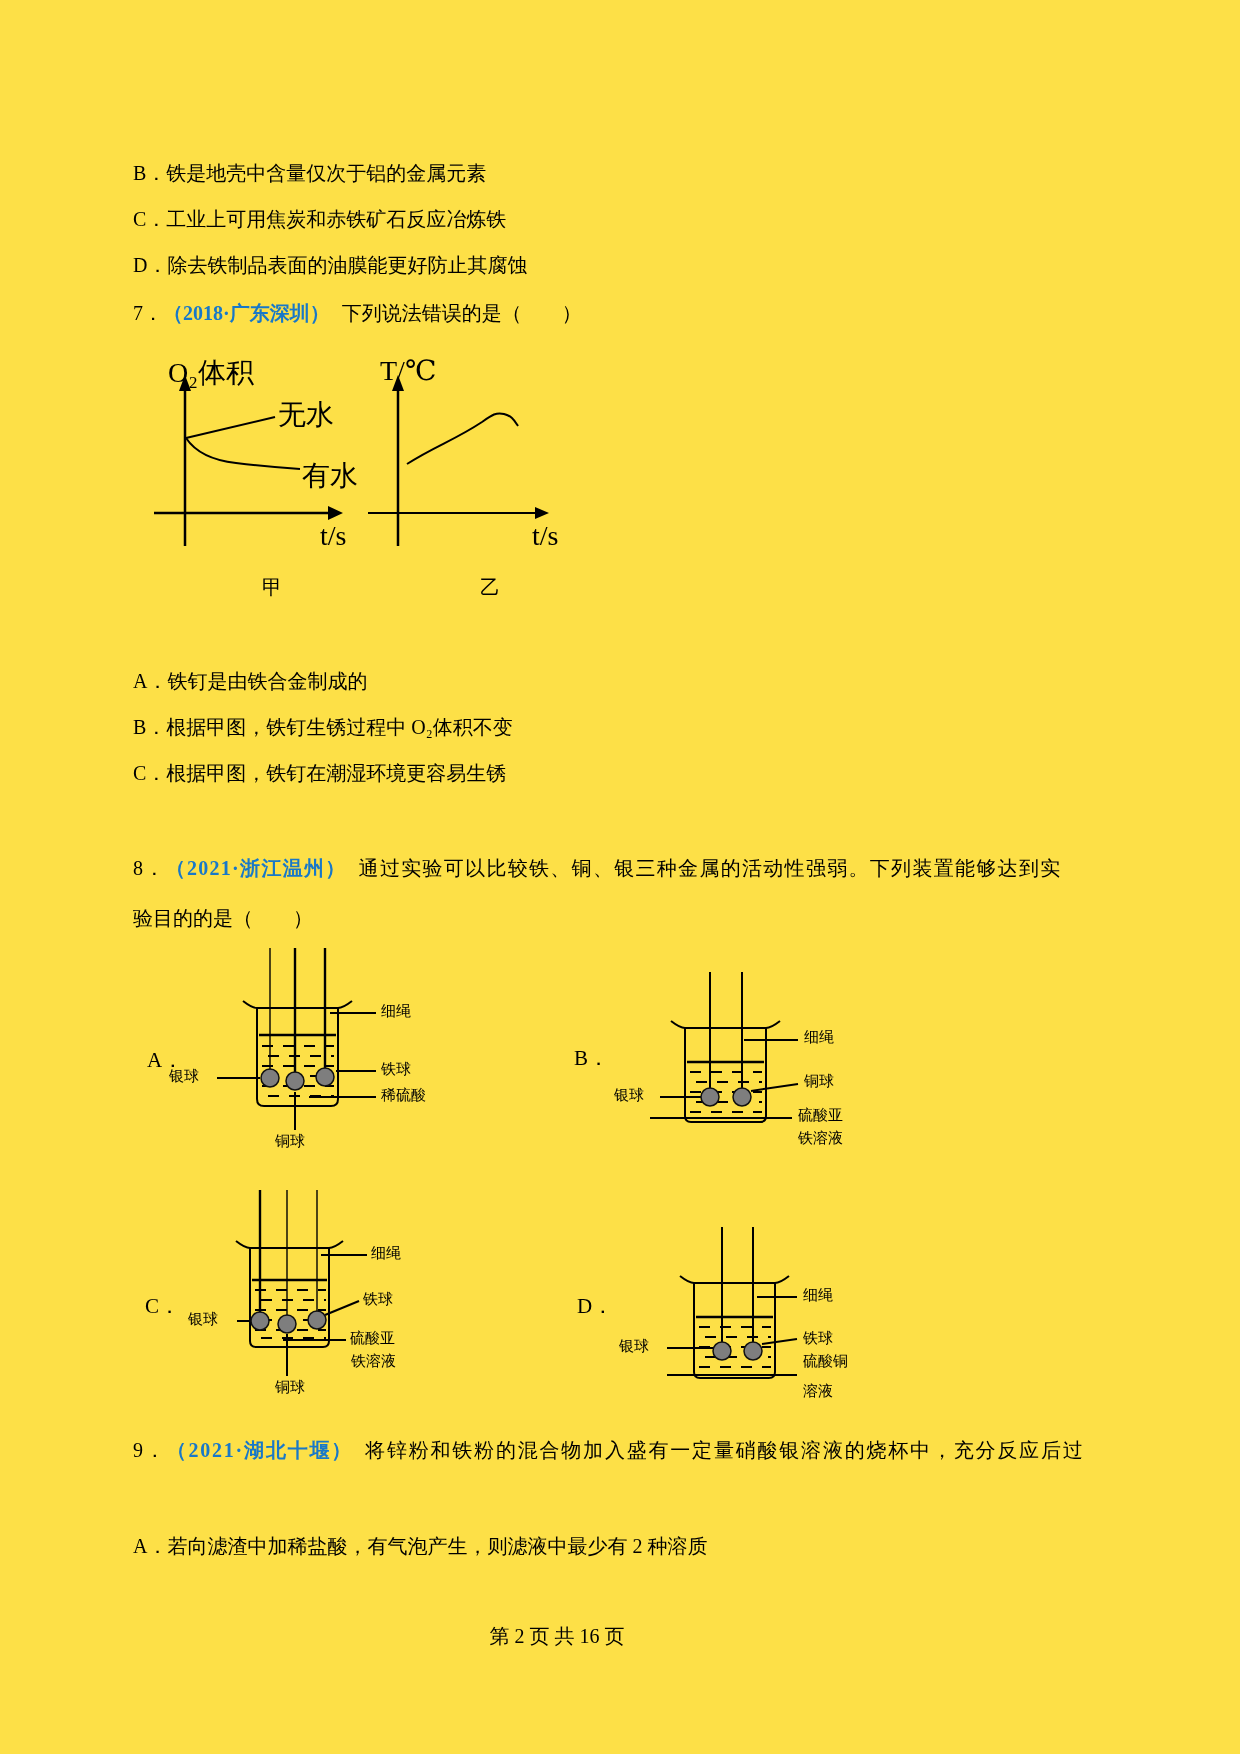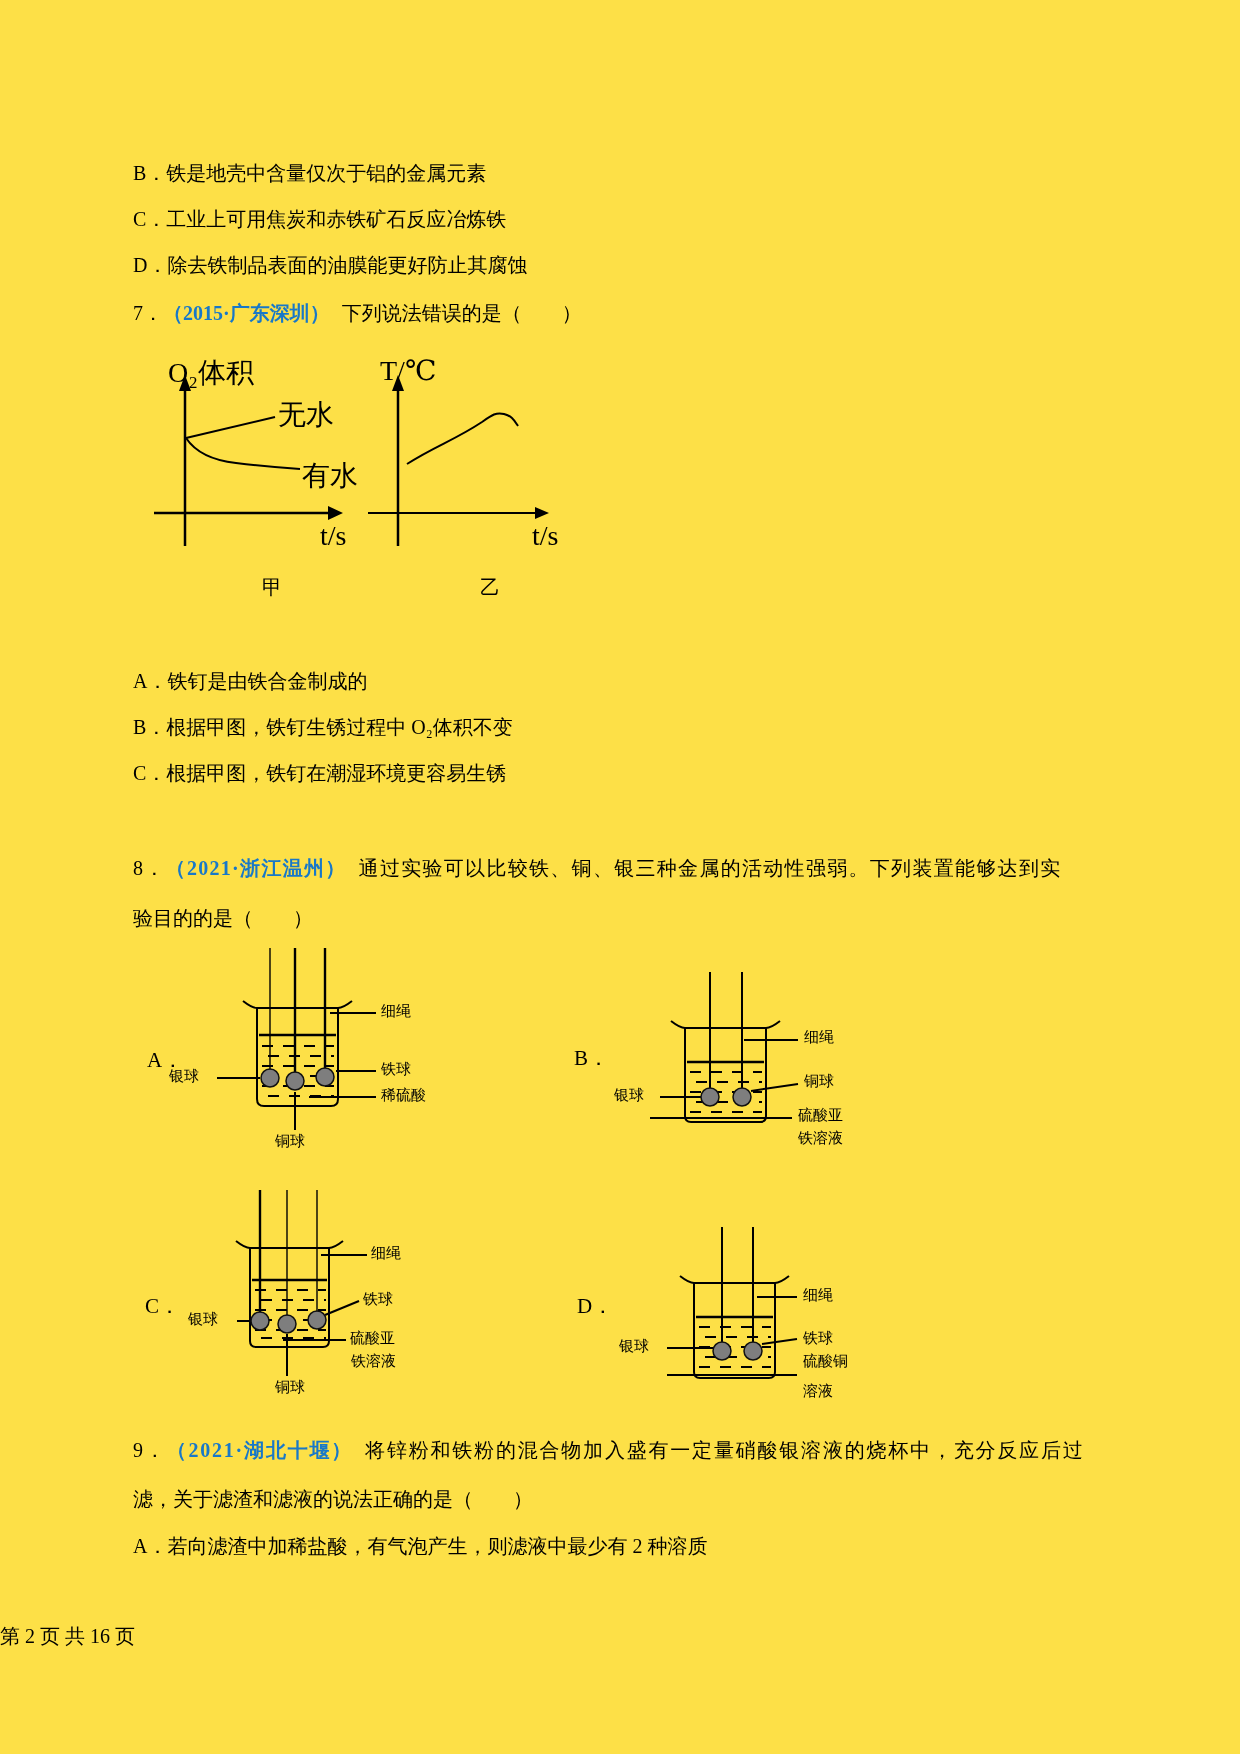--- a/index.html
+++ b/index.html
@@ -9,33 +9,33 @@
   .tag{color:#1878c8;font-weight:700;}
   .seg-gap{margin-left:12px;}
   .js1{letter-spacing:1.3px;}
   .js2{letter-spacing:1.8px;}
   .graphs{position:absolute;left:140px;top:350px;width:460px;height:272px;}
   .glabel{position:absolute;font-size:28px;white-space:pre;}
   .gcap{position:absolute;font-size:20px;}
   .diagram{position:absolute;}
   .dlabel{position:absolute;font-size:15px;white-space:pre;}
   .dletter{position:absolute;font-size:21px;white-space:pre;}
-  .footer{position:absolute;left:0;top:1623px;width:1114px;text-align:left;font-size:20px;}
+  .footer{position:absolute;left:0;top:1623px;width:1114px;text-align:center;font-size:20px;}
   svg{position:absolute;left:0;top:0;}
 </style>
 </head>
 <body>
 
 <div class="page">
 
   <div class="line" style="top:160px">B．铁是地壳中含量仅次于铝的金属元素</div>
   <div class="line" style="top:206px">C．工业上可用焦炭和赤铁矿石反应冶炼铁</div>
   <div class="line" style="top:252px">D．除去铁制品表面的油膜能更好防止其腐蚀</div>
 
-  <div class="line" style="top:300px"><span>7．</span><span class="tag">（2015·广东深圳）</span><span class="seg-gap">下列说法错误的是（　　）</span></div>
+  <div class="line" style="top:300px"><span>7．</span><span class="tag">（2018·广东深圳）</span><span class="seg-gap">下列说法错误的是（　　）</span></div>
 
   <div class="graphs">
     <svg width="460" height="272" viewBox="0 0 460 272">
       <g stroke="#000" fill="none">
 
         <line x1="45" y1="36" x2="45" y2="196" stroke-width="2.5"></line>
         <line x1="14" y1="163" x2="192" y2="163" stroke-width="2.5"></line>
 
         <path d="M46,88 L135,67" stroke-width="2"></path>
         <path d="M46,88 Q60,109 96,113 Q130,117 160,119" stroke-width="2"></path>
@@ -212,18 +212,17 @@
     </svg>
     <span class="dletter" style="left:60px;top:72px">D．</span>
     <span class="dlabel" style="left:102px;top:117px">银球</span>
     <span class="dlabel" style="left:286px;top:66px">细绳</span>
     <span class="dlabel" style="left:286px;top:109px">铁球</span>
     <span class="dlabel" style="left:286px;top:132px">硫酸铜</span>
     <span class="dlabel" style="left:286px;top:162px">溶液</span>
   </div>
 
   <div class="line js2" style="top:1437px"><span>9．</span><span class="tag">（2021·湖北十堰）</span><span class="seg-gap">将锌粉和铁粉的混合物加入盛有一定量硝酸银溶液的烧杯中，充分反应后过</span></div>
-  <div class="line" style="top:1486px">滤，关于滤渣和滤液的说法正确的是（　　）</div>
   <div class="line" style="top:1533px">A．若向滤渣中加稀盐酸，有气泡产生，则滤液中最少有 2 种溶质</div>
 
   <div class="footer">第 2 页 共 16 页</div>
 
 </div>
 
 </body></html>

